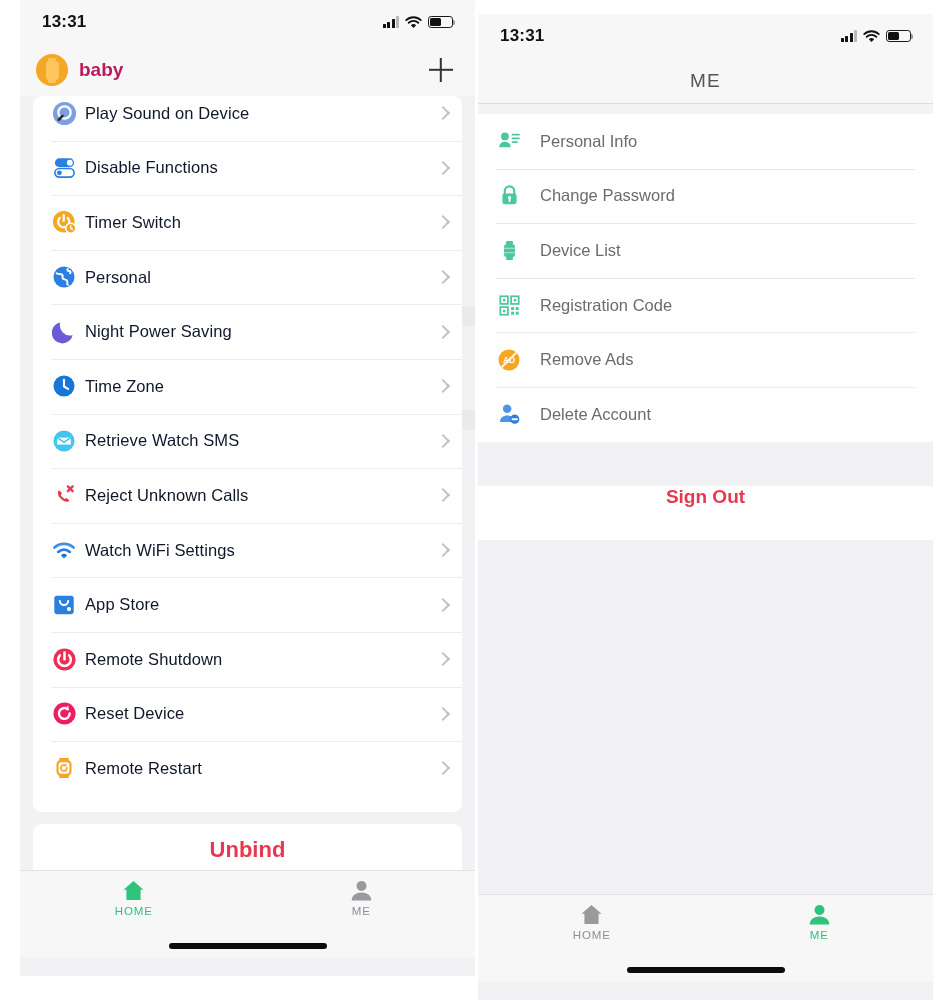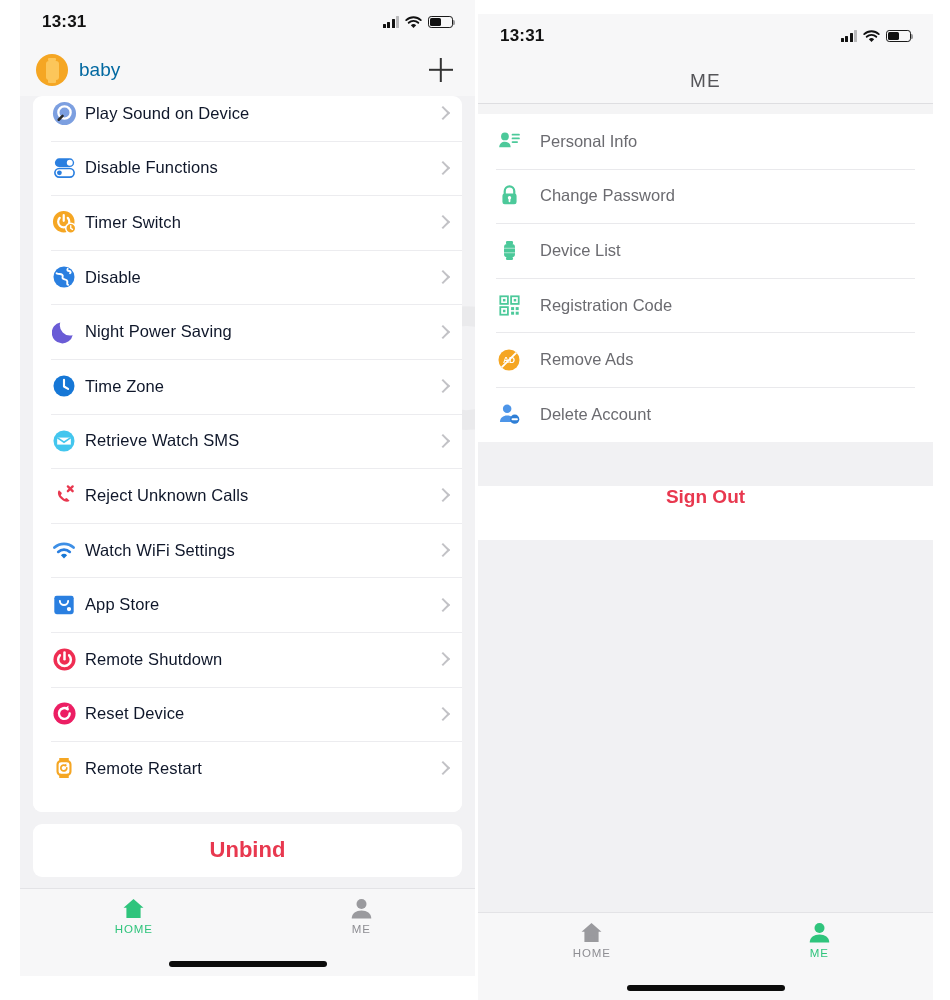--- a/index.html
+++ b/index.html
@@ -95,22 +95,22 @@
   .dev-avatar .watch::before,
   .dev-avatar .watch::after {
     content: ""; position: absolute; left: 2.5px;
     width: 8px; height: 3.5px; background: #fcc65a; border-radius: 1px;
   }
   .dev-avatar .watch::before { top: -3px; }
   .dev-avatar .watch::after  { bottom: -3px; }
   .dev-name {
     margin-left: 11px;
     font-size: 19px;
-    font-weight: normal;
-    color: #0369a1;
+    font-weight: bold;
+    color: #be185d;
   }
   .plus-btn {
     margin-left: auto;
     width: 28px; height: 28px;
     position: relative;
     cursor: pointer;
   }
   .plus-btn::before, .plus-btn::after {
     content: ""; position: absolute; background: #333;
     left: 50%; top: 50%;
@@ -174,21 +174,21 @@
     cursor: pointer;
     position: relative; z-index: 2;
   }
   .action-card .txt {
     font-size: 22px; font-weight: bold; color: #e8384f;
   }
 
   
   .tabbar {
     position: absolute;
-    left: 0; right: 0; bottom: 0;
+    left: 0; right: 0; bottom: 18px;
     height: 88px;
     background: #f7f7f8;
     border-top: 1px solid #e3e3e6;
     display: flex;
     align-items: flex-start;
     padding-top: 8px;
     z-index: 5;
   }
   .tab {
     width: 50%;
@@ -348,21 +348,21 @@
         </div>
 
         <div class="row">
           <span class="ic">
             <svg viewBox="0 0 26 26" width="24" height="24">
               <circle cx="13" cy="13" r="11.4" fill="#2a7fe0"></circle>
               <path d="M5 9c3 1.5 4 0 6 1.5s-1 3 1 4.5 4 0 4.5 2.5-1 3.5 1 4" stroke="#fff" stroke-width="2.1" fill="none" stroke-linecap="round"></path>
               <path d="M17 4c-1 1.5 0 2.5 1.5 2.5s2.5 1.5 1 2.5" stroke="#fff" stroke-width="2" fill="none" stroke-linecap="round"></path>
             </svg>
           </span>
-          <span class="lbl">Disable</span>
+          <span class="lbl">Personal</span>
           <span class="chev"></span>
         </div>
 
         <div class="row">
           <span class="ic">
             <svg viewBox="0 0 26 26" width="25" height="25">
               <path d="M21.5 16.8A10.6 10.6 0 0 1 8.6 3.6a11 11 0 1 0 12.9 13.2z" fill="#6a5cd6"></path>
             </svg>
           </span>
           <span class="lbl">Night Power Saving</span>

